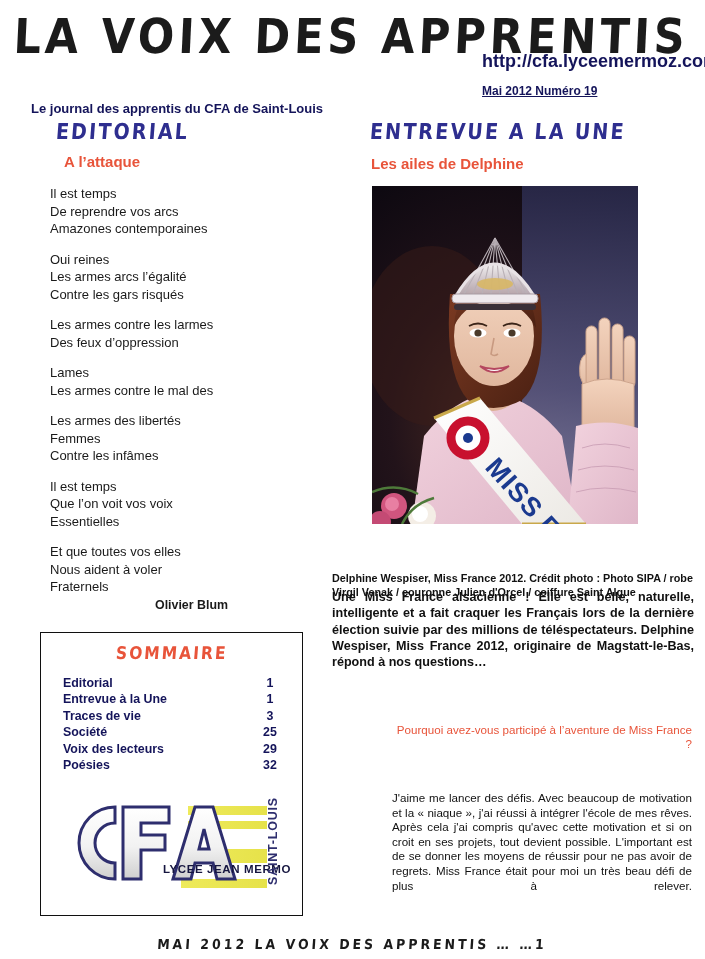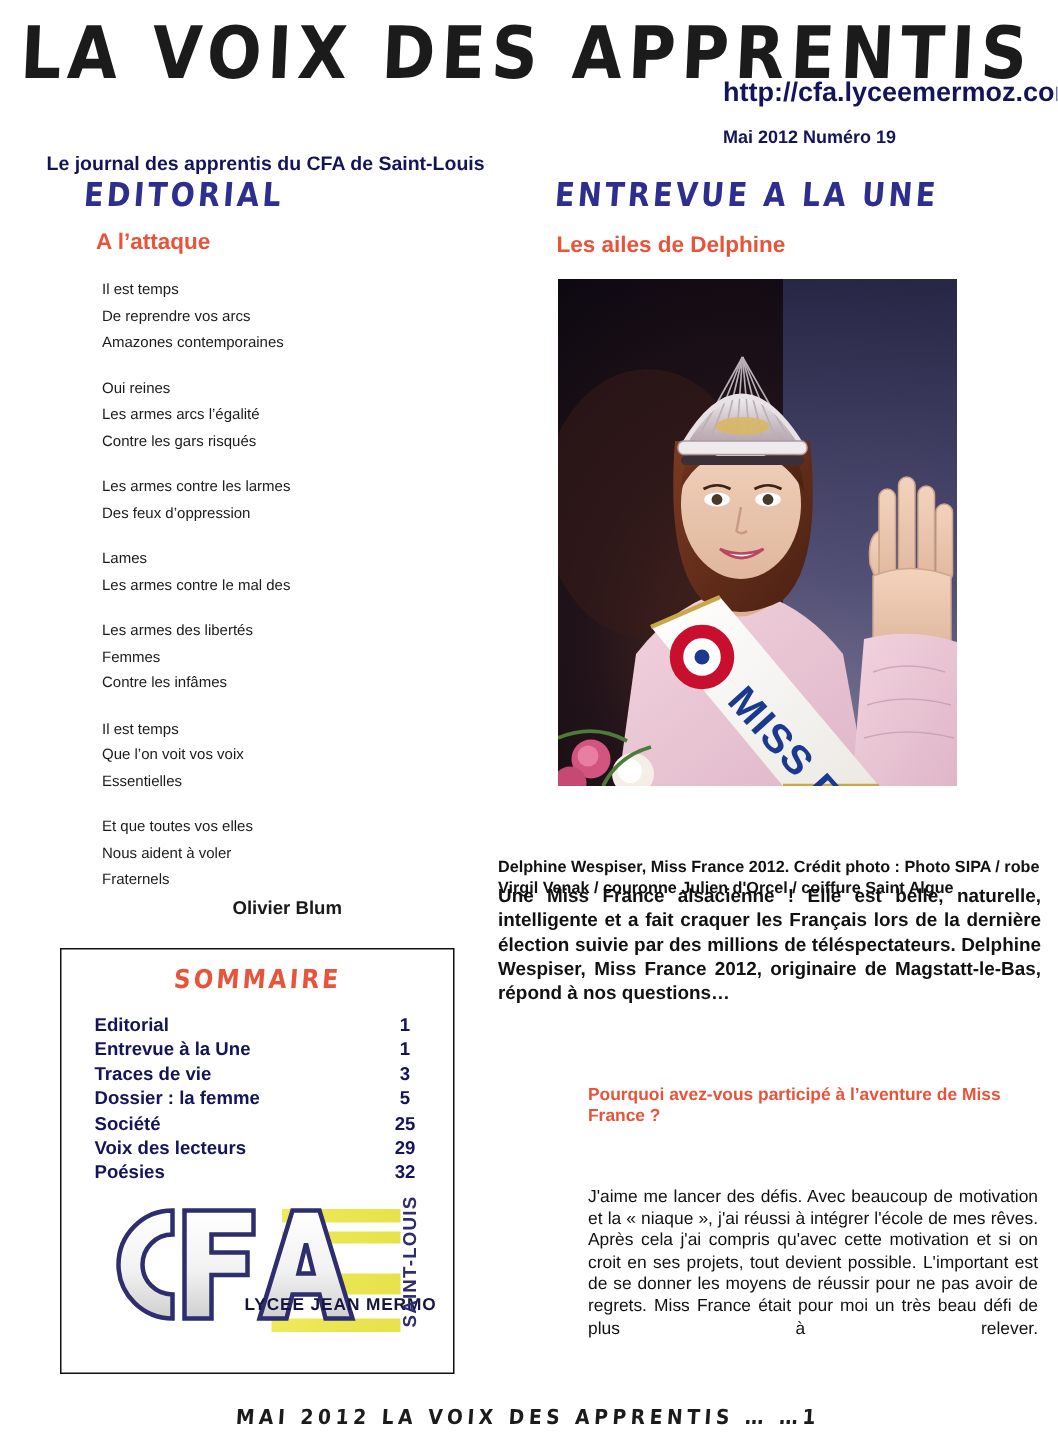--- a/index.html
+++ b/index.html
@@ -45,20 +45,21 @@
     font-size: 18px;
     font-weight: bold;
     color: #14145a;
   }
   .masthead-issue {
     position: absolute;
     left: 482px; top: 84px;
     font-size: 12px;
     font-weight: bold;
     color: #14145a;
+    text-decoration: underline;
   }
 
   
   .marker-head {
     font-family: "DejaVu Sans", sans-serif;
     font-weight: bold;
     color: #2e2e8f;
     letter-spacing: 2.2px;
     transform: scaleY(1.15) skewX(-5deg);
     transform-origin: left top;
@@ -80,23 +81,23 @@
     font-size: 15px;
     font-weight: bold;
     color: #e8543a;
   }
   .sub-attaque { left: 64px; top: 153px; }
   .sub-ailes   { left: 371px; top: 155px; }
 
   
   .poem {
     position: absolute;
-    left: 68px; top: 185px;
+    left: 50px; top: 185px;
     width: 250px;
-    font-size: 10px;
+    font-size: 13px;
     line-height: 17.5px;
     color: #1a1a1a;
   }
   .poem .stanza { margin-bottom: 13px; }
   .poem .line { white-space: pre; }
   .poem-author {
     position: absolute;
     left: 155px; top: 598px;
     font-size: 12.4px;
     font-weight: bold;
@@ -182,22 +183,23 @@
     text-align: justify;
   }
 
   
   .qa-question {
     position: absolute;
     left: 392px; top: 723px;
     width: 300px;
     font-size: 11.6px;
     line-height: 14.2px;
-    font-weight: bold;
+    font-weight: normal;
     color: #e8543a;
+    text-align: right;
   }
   .qa-answer {
     position: absolute;
     left: 392px; top: 753px;
     width: 300px;
     font-size: 11.6px;
     line-height: 14.6px;
     color: #111111;
     text-align: justify;
     margin-top: 38px;
@@ -281,24 +283,20 @@
           <span>Editorial</span>
           <span class="page-num">1</span>
         </div>
         <div class="toc-row">
           <span>Entrevue à la Une</span>
           <span class="page-num">1</span>
         </div>
         <div class="toc-row">
           <span>Traces de vie</span>
           <span class="page-num">3</span>
-        </div>
-        <div class="toc-row">
-          <span>Dossier : la femme</span>
-          <span class="page-num">5</span>
         </div>
         <div class="toc-row">
           <span>Société</span>
           <span class="page-num">25</span>
         </div>
         <div class="toc-row">
           <span>Voix des lecteurs</span>
           <span class="page-num">29</span>
         </div>
         <div class="toc-row">

